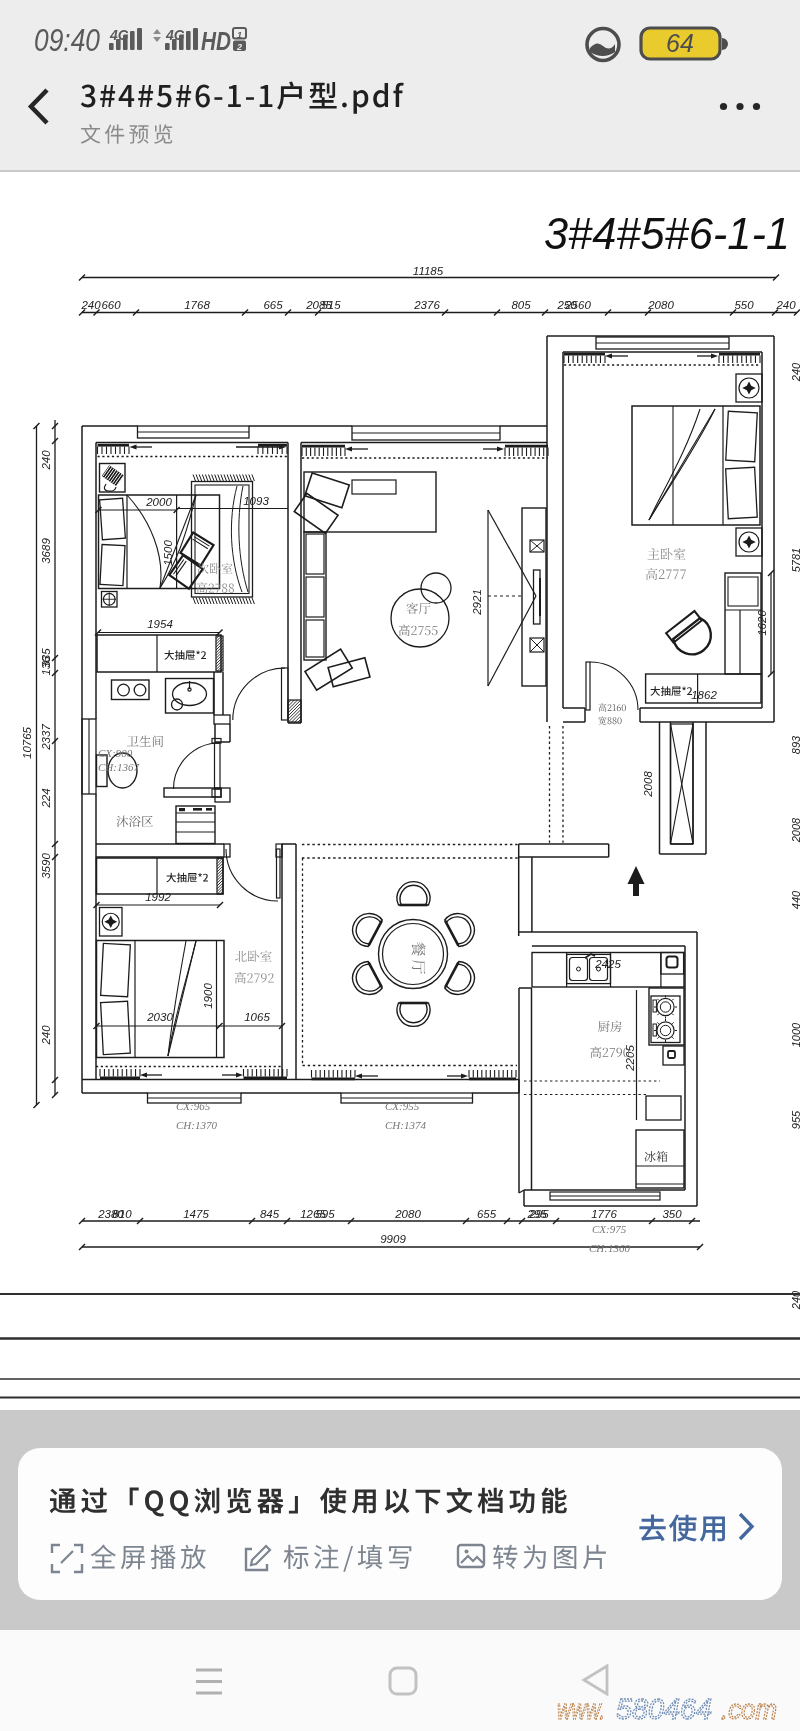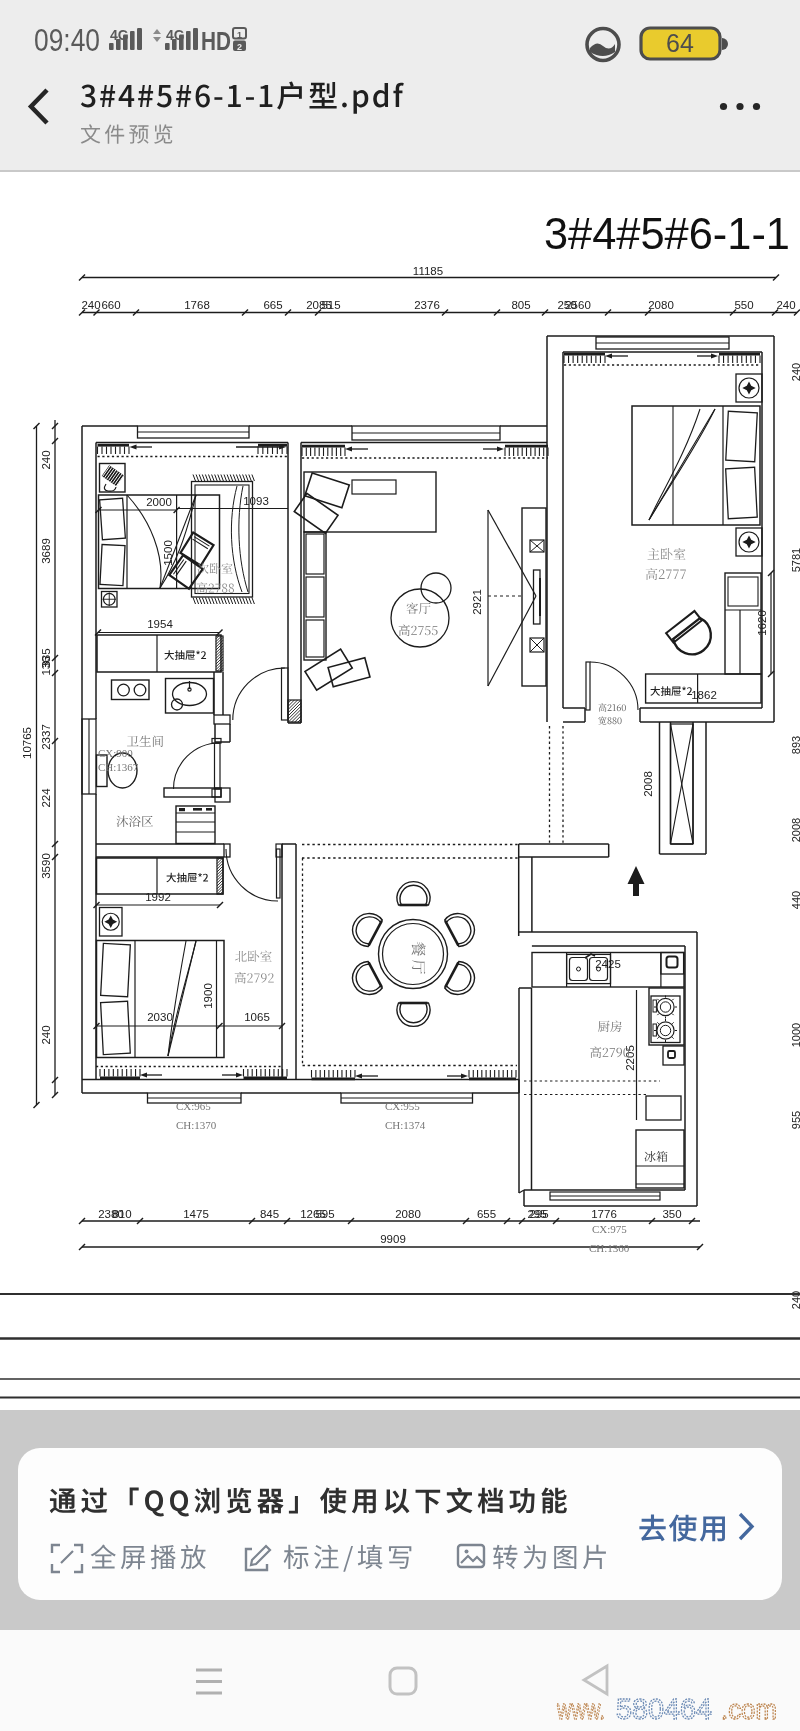--- a/index.html
+++ b/index.html
@@ -1,15 +1,15 @@
 <!DOCTYPE html>
 <html><head><meta charset="utf-8">
 <style>
 html,body{margin:0;padding:0;background:#fff;}
-#app{position:relative;width:800px;height:1731px;overflow:hidden;font-family:"Liberation Sans",sans-serif;}
+#app{position:relative;width:800px;height:1731px;overflow:hidden;font-family:"Liberation Sans",sans-serif;font-style:italic;}
 svg{display:block;}
 </style></head>
 <body>
 <div id="app">
 <svg width="800" height="1731" viewBox="0 0 800 1731" xmlns="http://www.w3.org/2000/svg">
 
 <rect x="0" y="0" width="800" height="172" fill="#ededed"></rect>
 
 <line x1="0" y1="171" x2="800" y2="171" stroke="#c9c9c9" stroke-width="2"></line>
 

